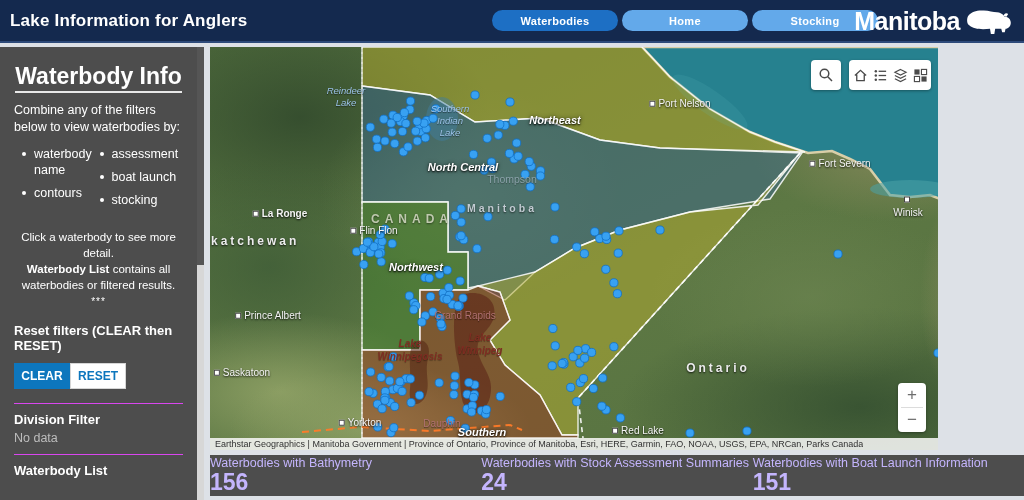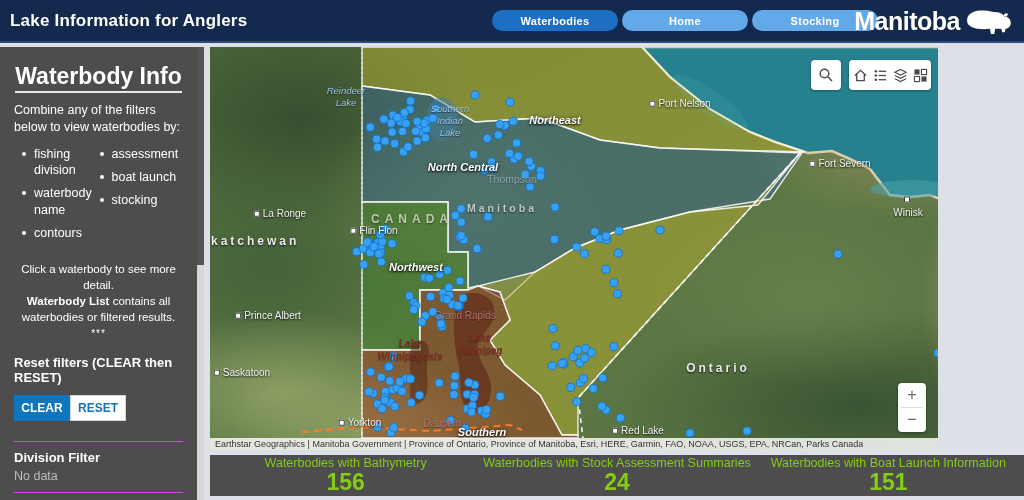--- a/index.html
+++ b/index.html
@@ -27,21 +27,21 @@
   .sb-col.left{width:78px;}
   .sb-col.right{width:84px;}
   .sb-col li{list-style:none;position:relative;padding-left:12px;margin-bottom:7px;}
   .sb-col li::before{content:"";position:absolute;left:0;top:6px;width:4px;height:4px;
                      border-radius:50%;background:#fff;}
   .sb-col ul{margin:0;padding:0;}
   .sb-note{font-size:11.5px;text-align:center;line-height:1.4;margin-top:13px;}
   .sb-note b{font-weight:700;}
   .sb-stars{font-size:10px;letter-spacing:1px;}
   .sb-reset-label{font-size:13px;font-weight:700;margin:14px 0 10px 0;}
-  .sb-buttons{display:flex;margin-bottom:20px;}
+  .sb-buttons{display:flex;margin-bottom:14px;}
   .btn{height:26px;width:56px;font-size:12px;font-weight:700;display:flex;align-items:center;
        justify-content:center;cursor:pointer;box-sizing:border-box;}
   .btn-clear{background:#0d76bd;color:#fff;}
   .btn-reset{background:#ffffff;color:#0d76bd;border:1px solid #d6d6d6;}
   .sb-section{border-top:1px solid #d946ef;padding:8px 0 9px 0;}
   .sb-sec-title{font-size:13px;font-weight:700;margin-bottom:4px;}
   .sb-sec-value{font-size:12.5px;color:#bdbdbd;}
   .sb-scroll{position:absolute;left:197px;top:47px;width:7px;height:453px;background:#d7d7d7;}
   .sb-thumb{position:absolute;left:0;top:0;width:7px;height:218px;background:#555555;}
 
@@ -74,21 +74,21 @@
 
   .attrib{position:absolute;left:0;bottom:0;width:814px;height:12px;background:rgba(245,245,244,.88);
           font-size:9px;color:#323232;display:flex;align-items:center;box-sizing:border-box;
           padding:0 5px;justify-content:space-between;white-space:nowrap;overflow:hidden;}
   .attrib .pleft{overflow:hidden;text-overflow:ellipsis;}
   .attrib .pright{margin-left:10px;}
 
   
   .stats{position:absolute;left:210px;top:455px;width:814px;height:41px;background:#4d4d4d;
          display:flex;align-items:center;}
-  .stat{flex:1;text-align:center;color:#84cc16;}
+  .stat{flex:1;color:#c4b5fd;}
   .stat .slabel{font-size:12.5px;line-height:1.1;}
   .stat .svalue{font-size:23px;font-weight:700;line-height:1.05;}
 </style>
 </head>
 <body>
 
 <div class="header">
   <div class="header-title">Lake Information for Anglers</div>
   <div class="nav">
       <div class="pill" style="background: rgb(29, 111, 196);">Waterbodies</div>
@@ -104,21 +104,20 @@
     </svg>
   </div>
 </div>
 
 <div class="sidebar">
   <div class="sb-title"><span>Waterbody Info</span></div>
   <div class="sb-intro">Combine any of the filters below to view waterbodies by:</div>
   <div class="sb-bullets">
     <div class="sb-col left">
         <ul>
-          <li>fishing division</li>
           <li>waterbody name</li>
           <li>contours</li>
         </ul>
       </div>
     <div class="sb-col right">
         <ul>
           <li>assessment</li>
           <li>boat launch</li>
           <li>stocking</li>
         </ul>
@@ -430,21 +429,21 @@
       <div class="mlabel l-lake" style="left: 240px; top: 74px;">Southern
 Indian
 Lake</div>
       <div class="mlabel l-region" style="left: 345px; top: 74px;">Northeast</div>
       <div class="mlabel l-region" style="left: 253px; top: 121px;">North Central</div>
       <div class="mlabel l-city-faded" style="left: 302px; top: 133px;">Thompson</div>
       <div class="mlabel l-province-sm" style="left: 292px; top: 162px;">Manitoba</div>
       <div class="mlabel l-country" style="left: 202px; top: 172px;">CANADA</div>
       <div class="mlabel l-city" style="left: 164px; top: 184px;"><span class="cmark"></span>Flin Flon</div>
       <div class="mlabel l-region" style="left: 206px; top: 221px;">Northwest</div>
-      <div class="mlabel l-city" style="left: 70px; top: 167px;"><span class="cmark"></span>La Ronge</div>
+      <div class="mlabel l-city" style="left: 70px; top: 167px; font-weight: bold;"><span class="cmark"></span>La Ronge</div>
       <div class="mlabel l-province" style="left: 30px; top: 194px;">Saskatchewan</div>
       <div class="mlabel l-city" style="left: 58px; top: 269px;"><span class="cmark"></span>Prince Albert</div>
       <div class="mlabel l-city" style="left: 32px; top: 326px;"><span class="cmark"></span>Saskatoon</div>
       <div class="mlabel l-city" style="left: 150px; top: 376px;"><span class="cmark"></span>Yorkton</div>
       <div class="mlabel l-city-dark" style="left: 255px; top: 269px;">Grand Rapids</div>
       <div class="mlabel l-lake-dark" style="left: 270px; top: 297px;">Lake
 Winnipeg</div>
       <div class="mlabel l-lake-dark" style="left: 200px; top: 303px;">Lake
 Winnipegosis</div>
       <div class="mlabel l-city-dark" style="left: 232px; top: 377px;">Dauphin</div>

